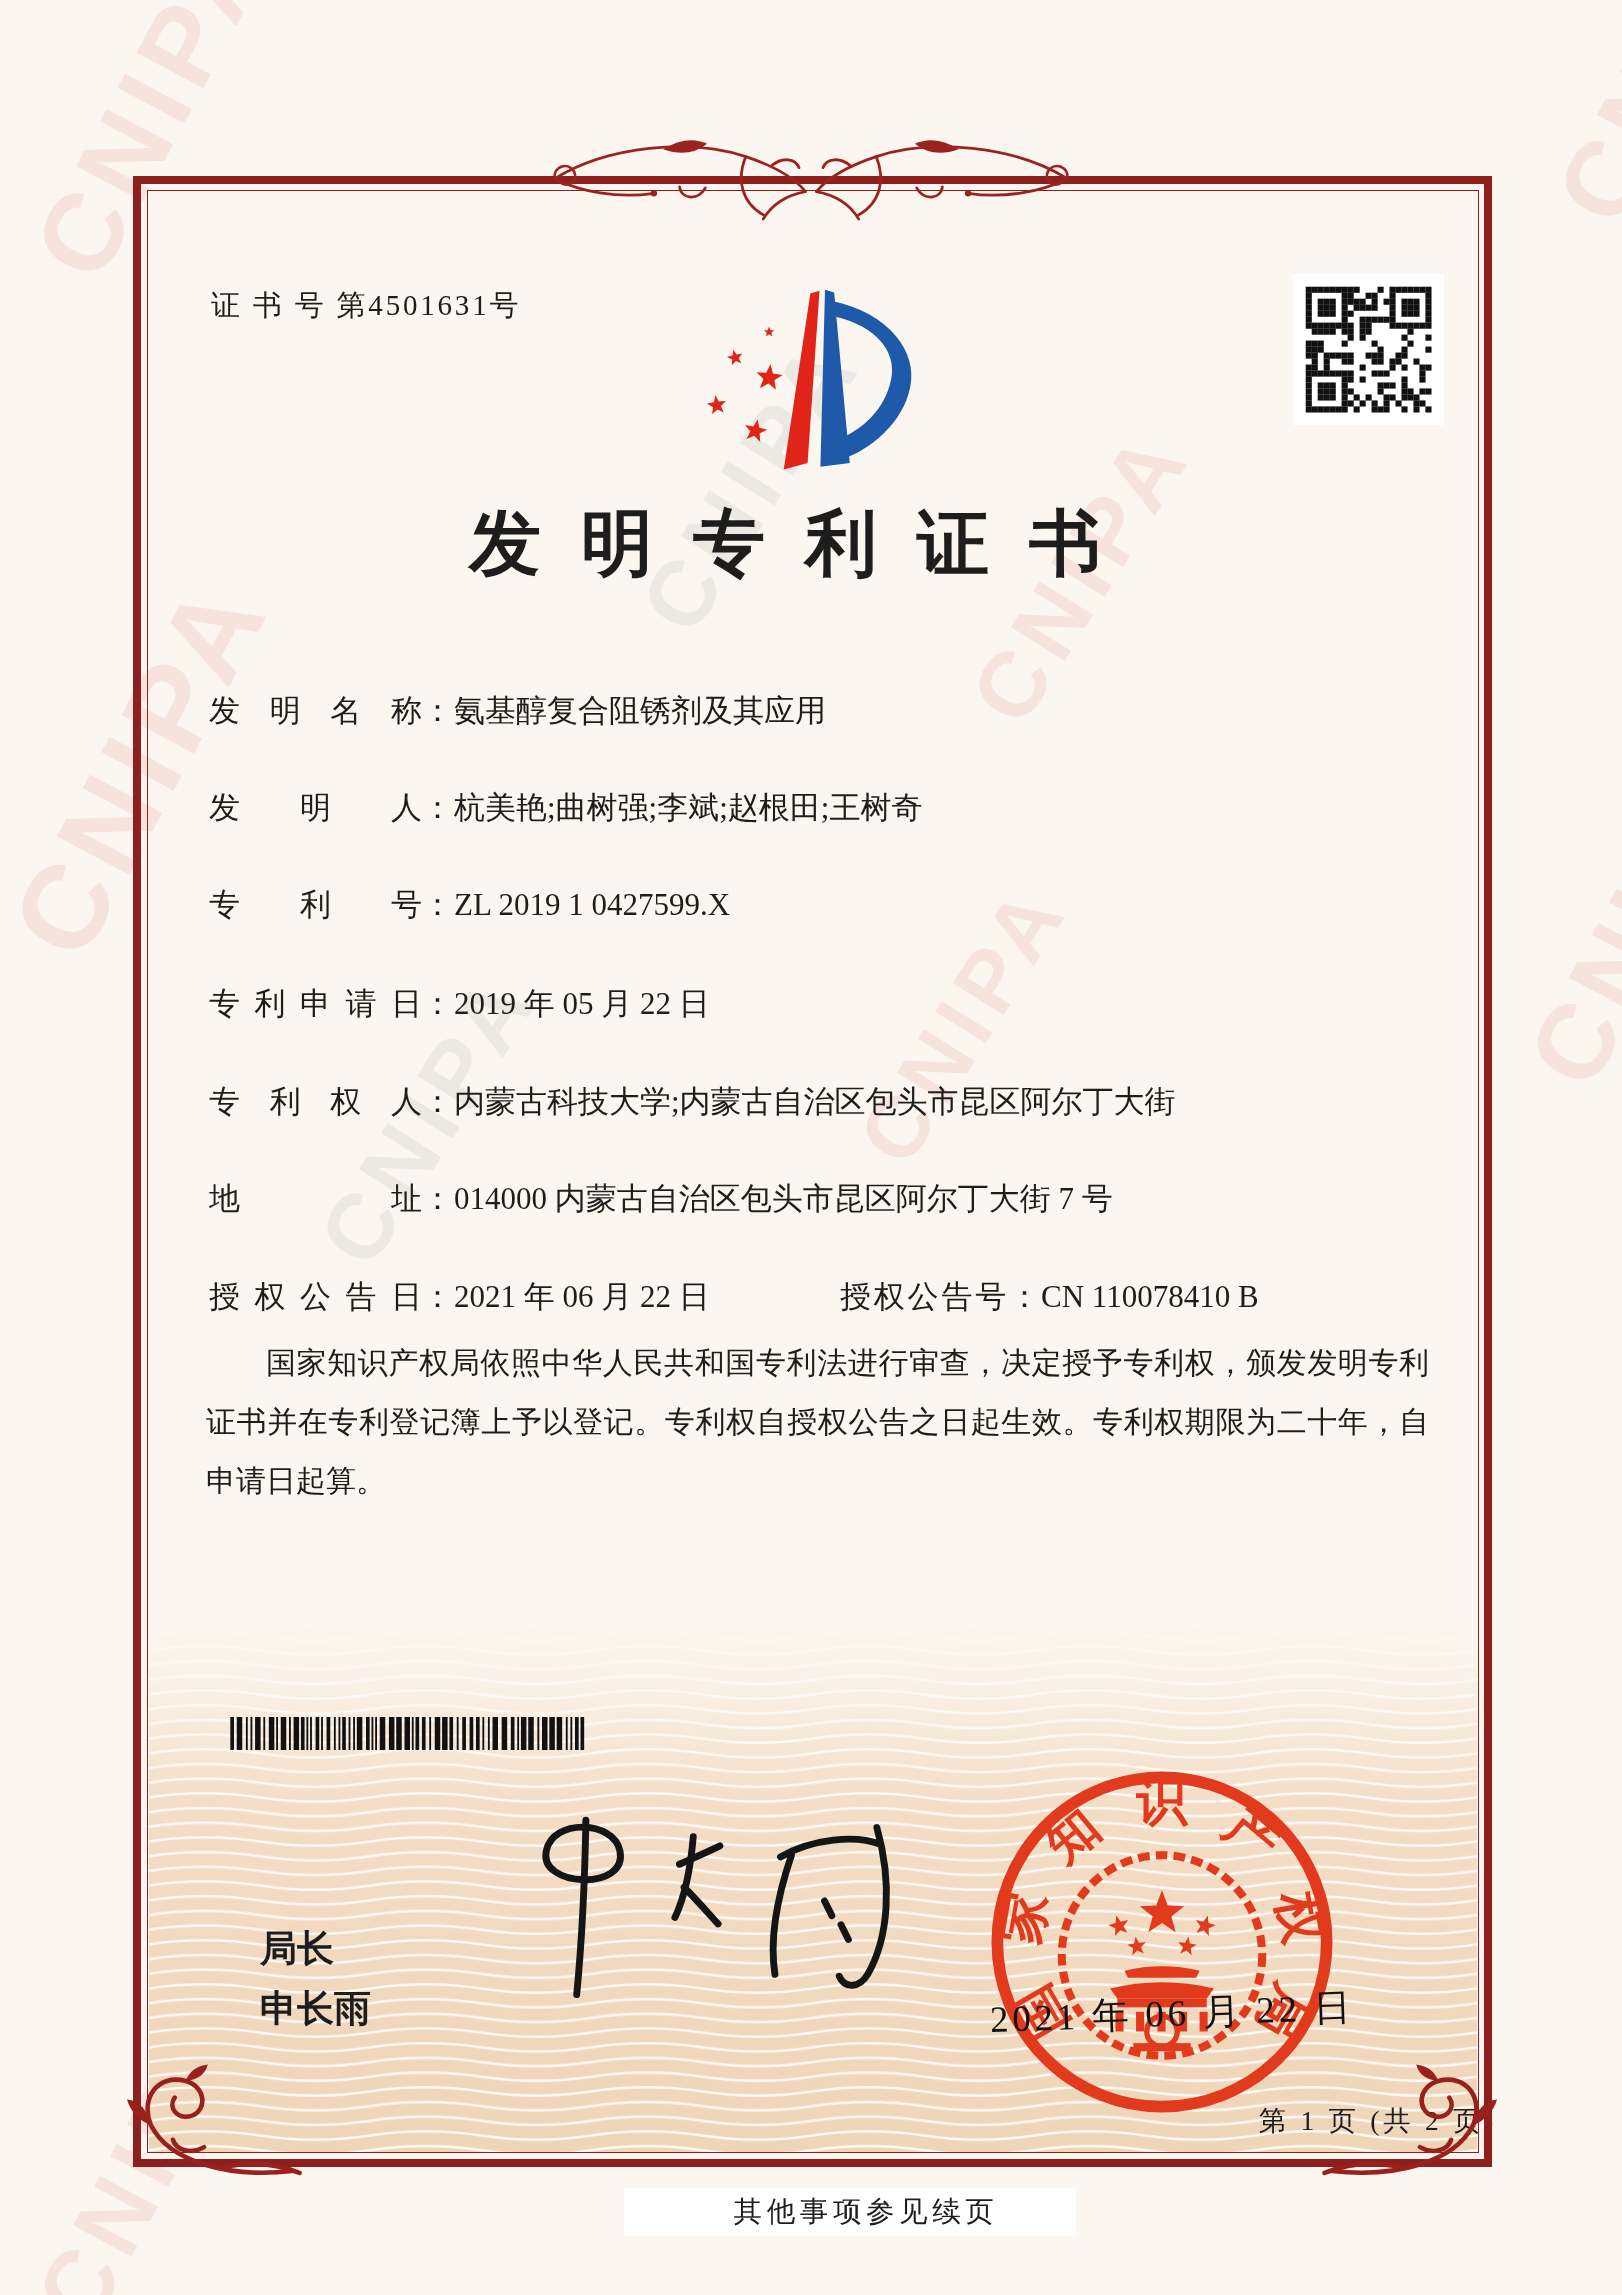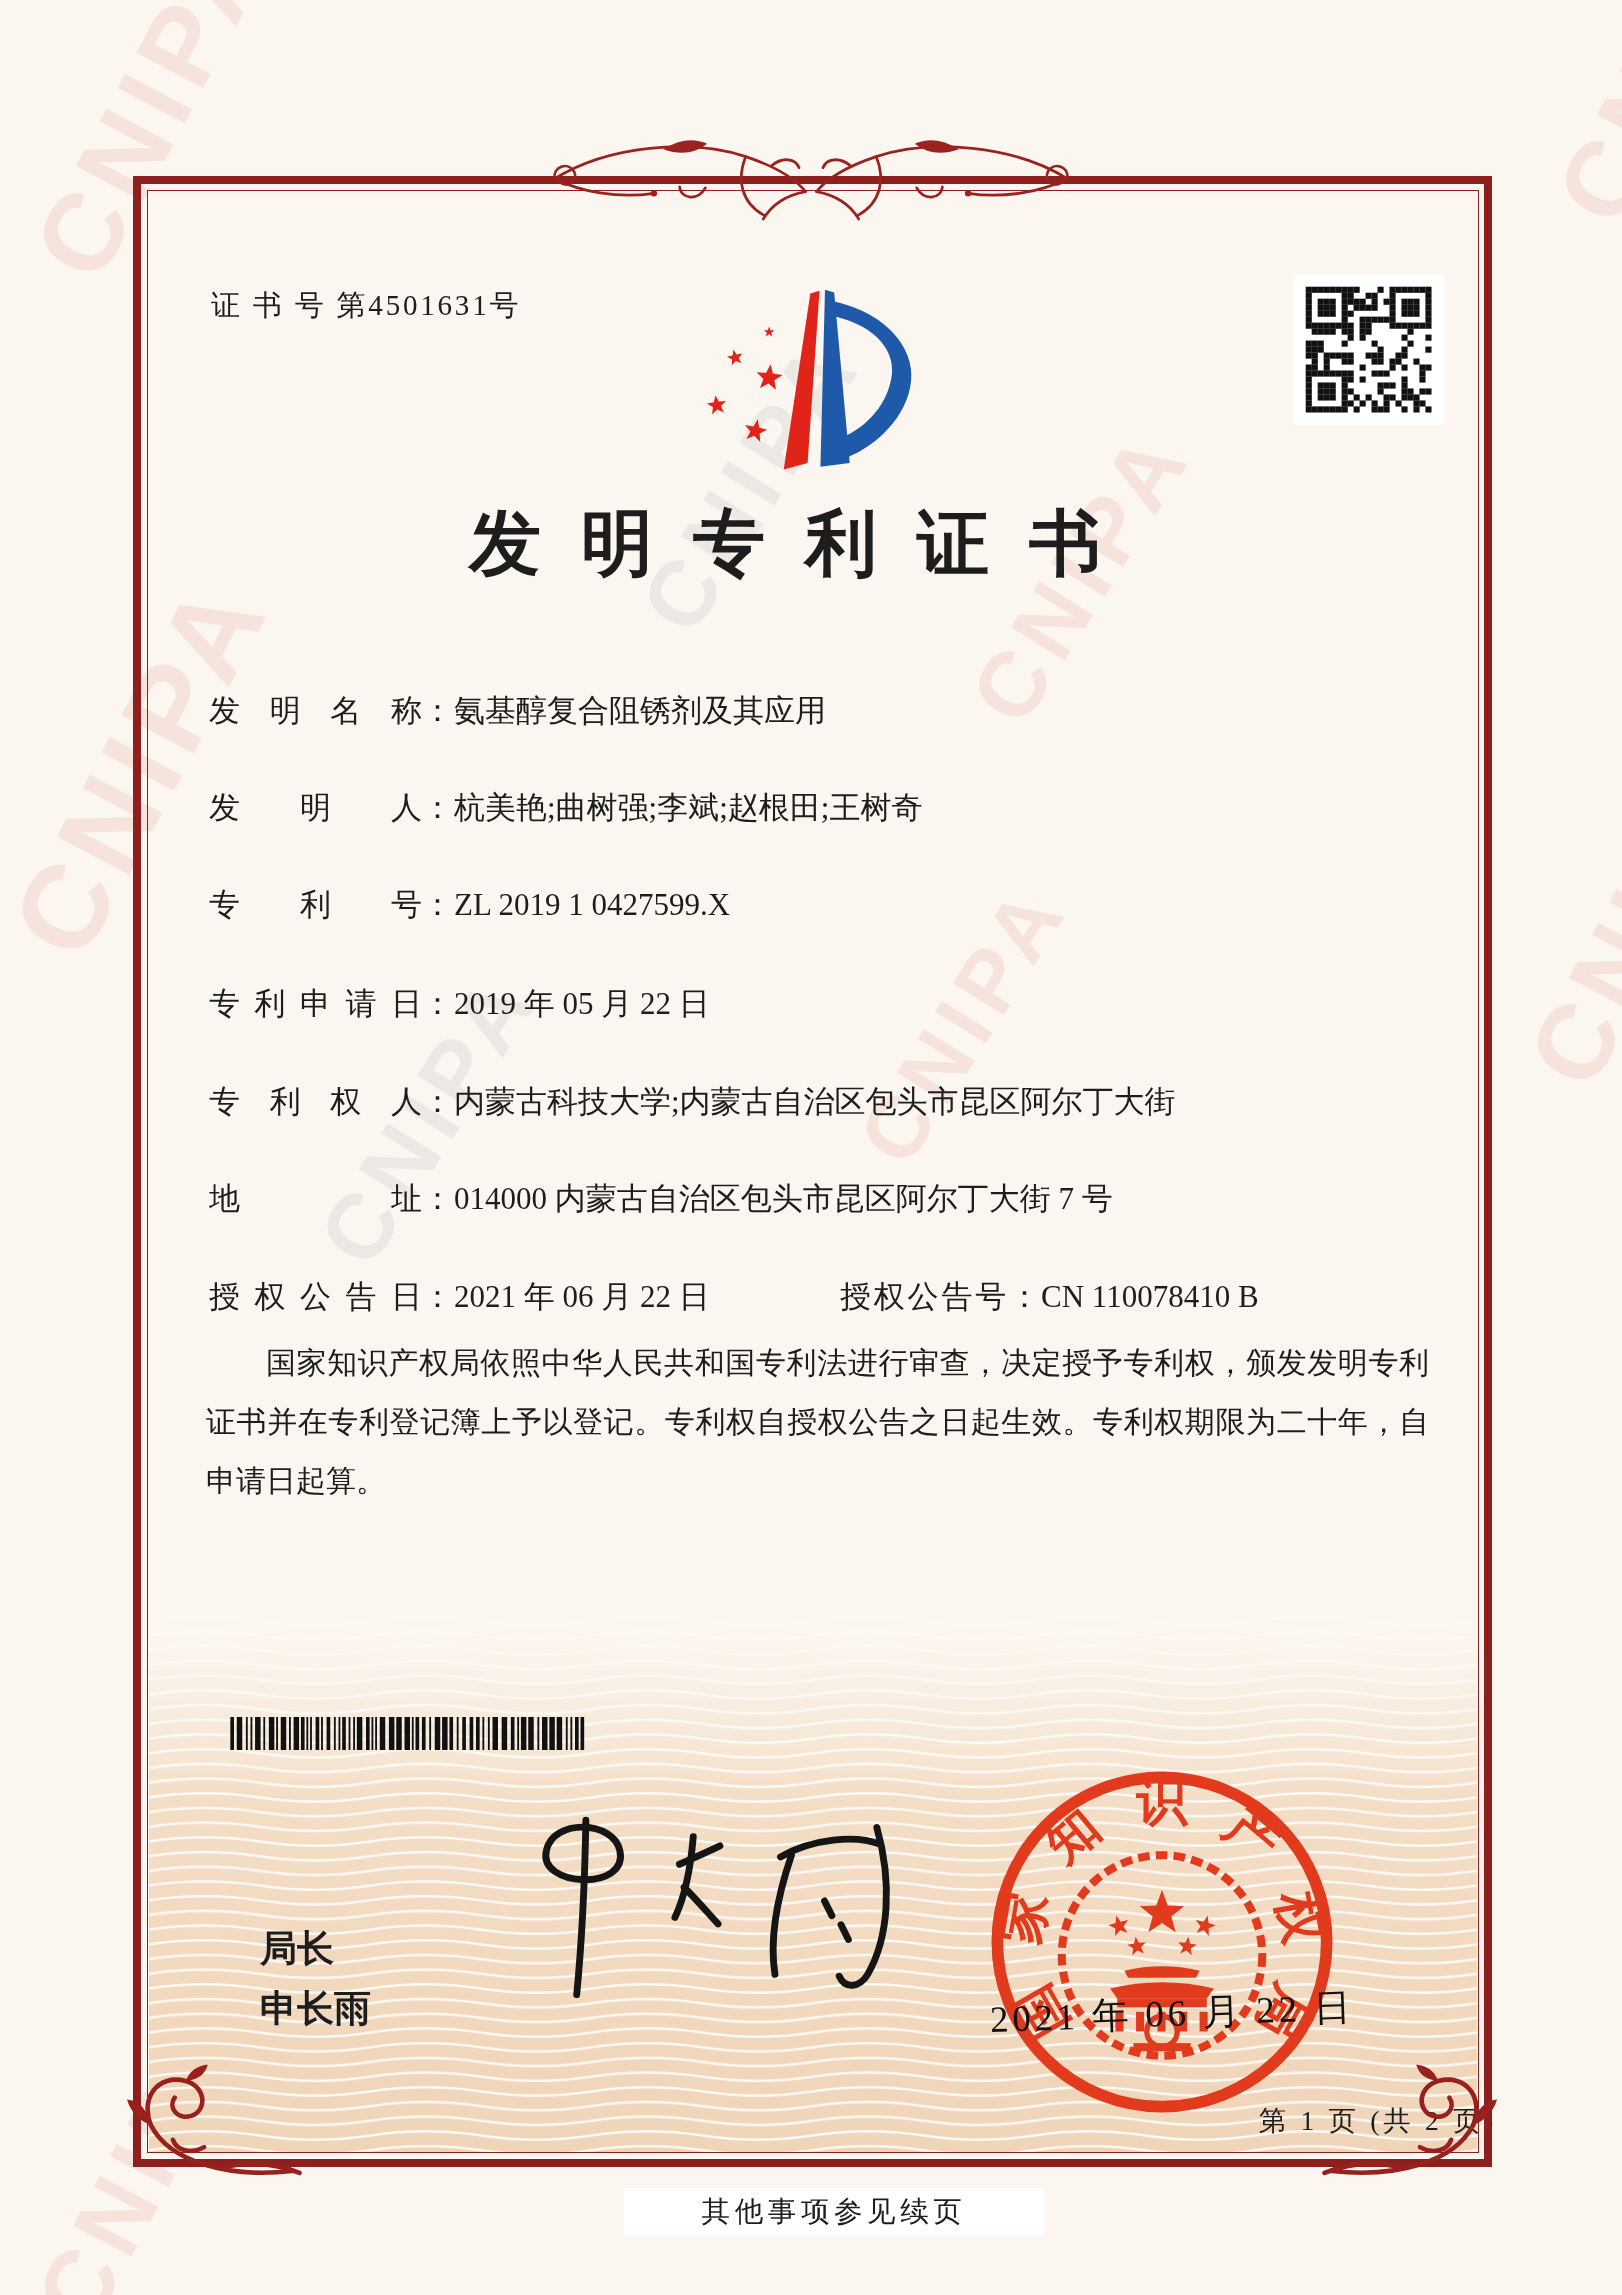--- a/index.html
+++ b/index.html
@@ -34,21 +34,21 @@
   
   .bodytext{left:206px;top:1333px;width:1223px;z-index:4;font-size:30px;line-height:59px;text-align:justify;}
   .bodytext p{margin:0 0 7.3px 0;text-indent:2em;}
   
   .dir-title{left:260px;top:1888px;font-size:37px;font-family:"Liberation Sans","DejaVu Sans",sans-serif;font-weight:bold;z-index:4;margin-top:36px;}
   .dir-name{left:260px;top:1984px;font-size:37px;font-family:Liberation Mono, monospace;font-weight:bold;z-index:4;}
   
   .seal-date{left:990px;top:1989px;width:349px;text-align:center;font-size:37px;letter-spacing:3.7px;z-index:5;transform:rotate(-2deg);white-space:nowrap;color:#111;}
   
   .page-num{left:0;top:2103px;width:1497px;text-align:right;font-size:27.5px;letter-spacing:3.7px;z-index:4;}
-  .note-box{left:624px;top:2188px;width:420px;height:48px;background:#ffffff;z-index:4;display:flex;align-items:center;justify-content:center;}
+  .note-box{left:624px;top:2188px;width:420px;height:48px;background:#ffffff;z-index:4;display:flex;align-items:center;justify-content:center;padding-left:32px;}
   .note-box span{font-size:28.5px;letter-spacing:4.6px;}
   svg{display:block;}
 </style>
 </head>
 <body>
 
 <div id="wm-layer">
     <div class="wm" style="left: -37px; top: 37px; font-size: 110px; color: rgb(243, 211, 204); opacity: 0.55; transform: rotate(-62deg);">CNIPA</div>
     <div class="wm" style="left: 1488px; top: -9.2px; font-size: 106px; color: rgb(243, 211, 204); opacity: 0.55; transform: rotate(-62deg);">CNIPA</div>
     <div class="wm" style="left: 588px; top: 432px; font-size: 92px; color: rgb(219, 216, 212); opacity: 0.45; transform: rotate(-58deg);">CNIPA</div>

